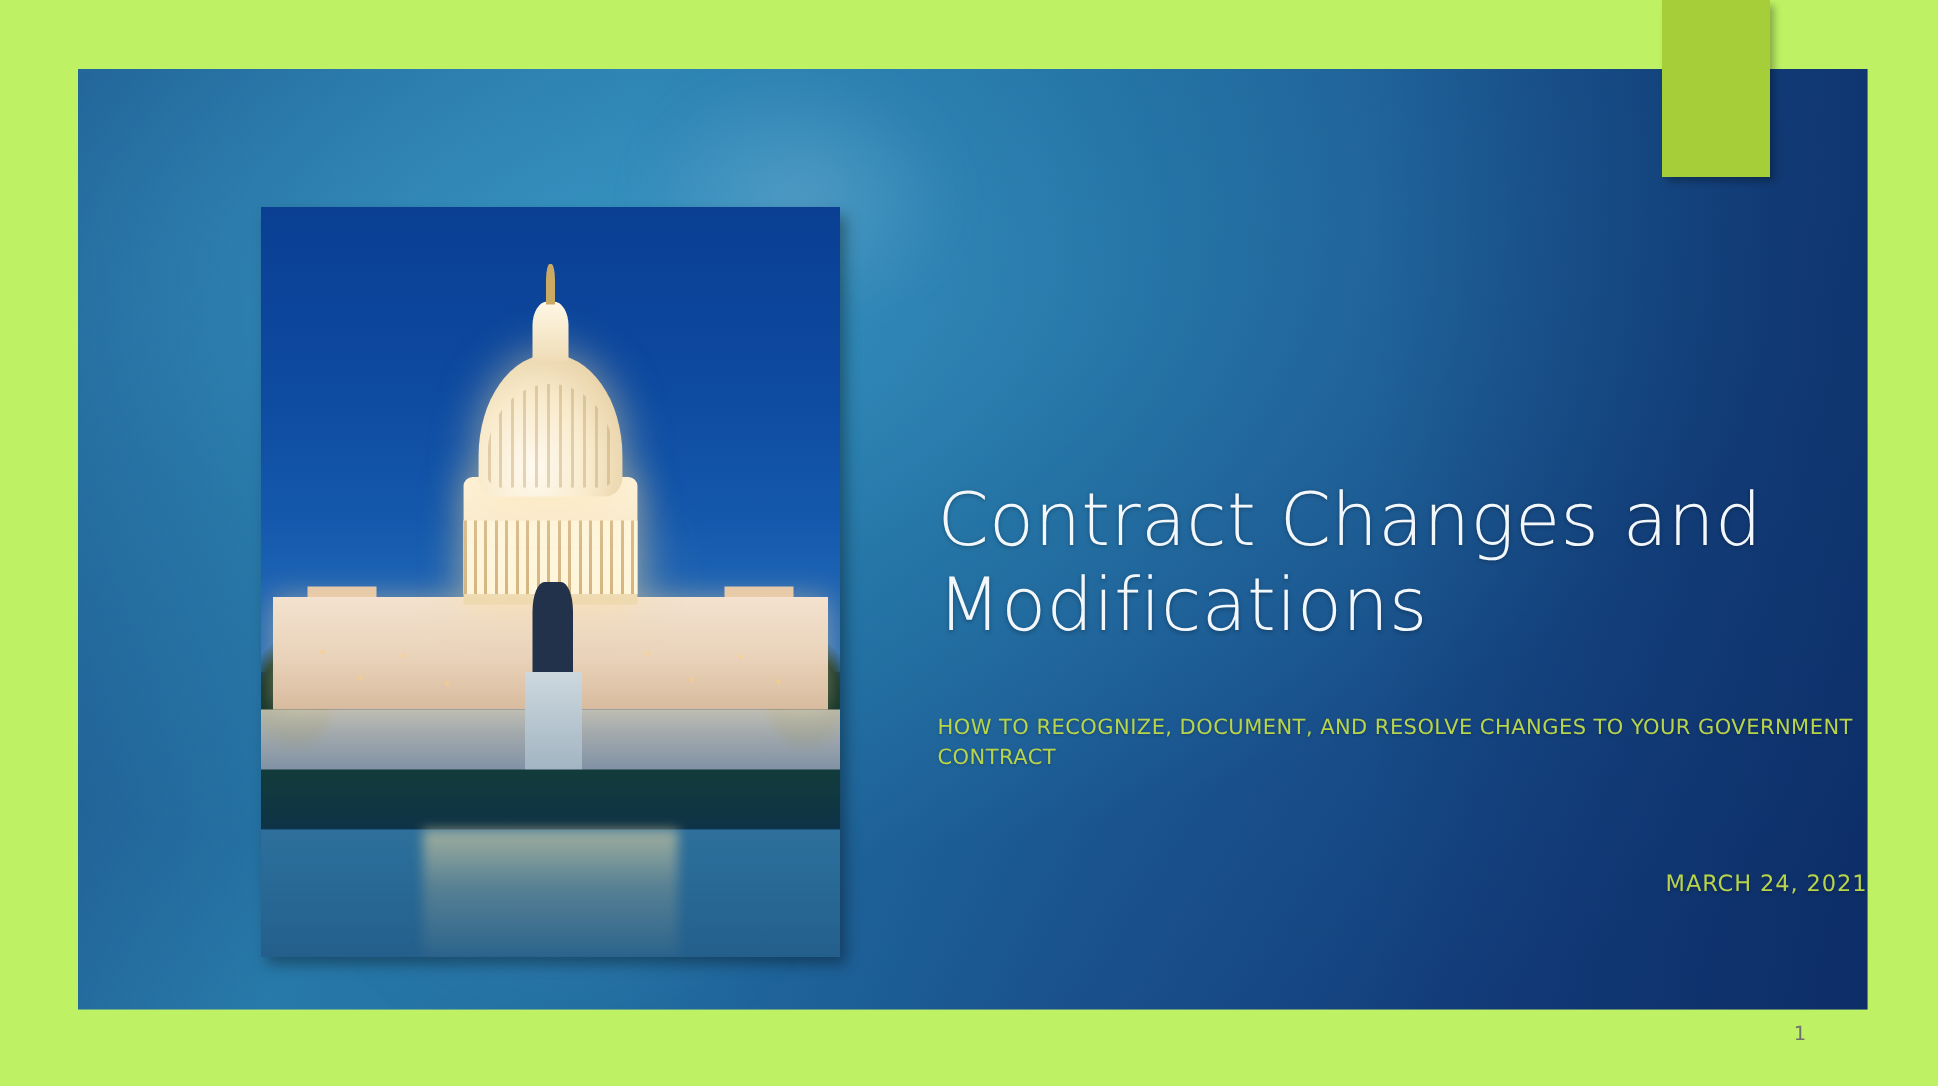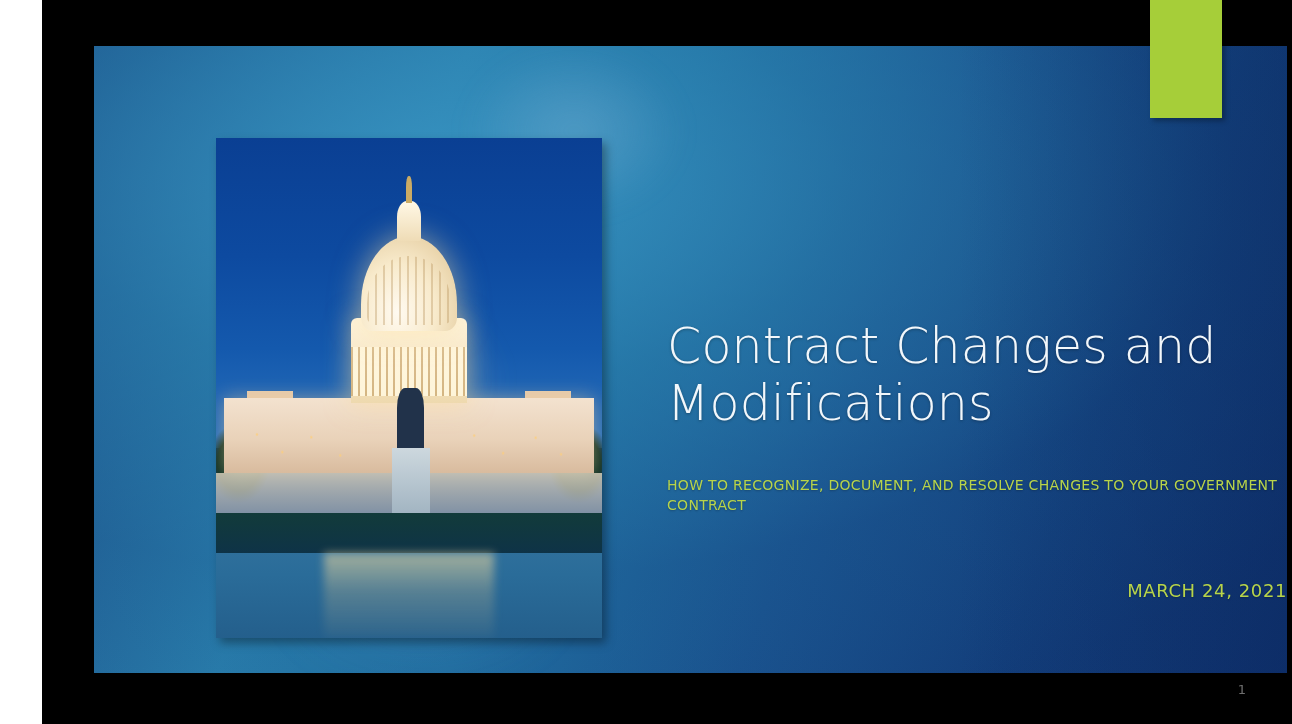--- a/index.html
+++ b/index.html
@@ -12,22 +12,21 @@
     height: 724px;
     position: relative;
     overflow: hidden;
     font-family: "Liberation Sans", sans-serif;
   }
 
   
   #page {
     position: absolute;
     inset: 0;
-    background: #000000;
-    margin-left: 42px;
+    background: #bef264;
   }
 
   
   #slide {
     position: absolute;
     left: 52px;
     top: 46px;
     width: 1193px;
     height: 627px;
     overflow: hidden;
@@ -281,21 +280,21 @@
   }
   #slide-date {
     position: absolute;
     left: 573px;
     top: 534px;
     width: 620px;
     margin: 0;
     text-align: right;
     font-family: "DejaVu Sans", sans-serif;
     font-weight: 400;
-    font-size: 18px;
+    font-size: 15px;
     letter-spacing: 0.6px;
     color: #b8d44a;
     text-shadow: 0 1px 2px rgba(0,0,0,0.25);
     z-index: 4;
   }
 
   
   #page-number {
     position: absolute;
     left: 1180px;

